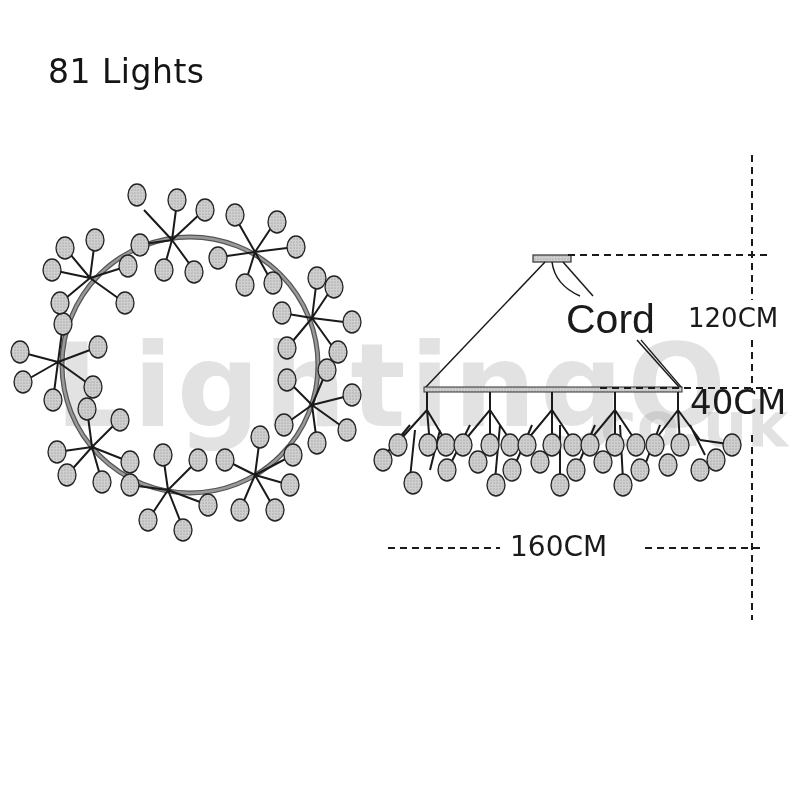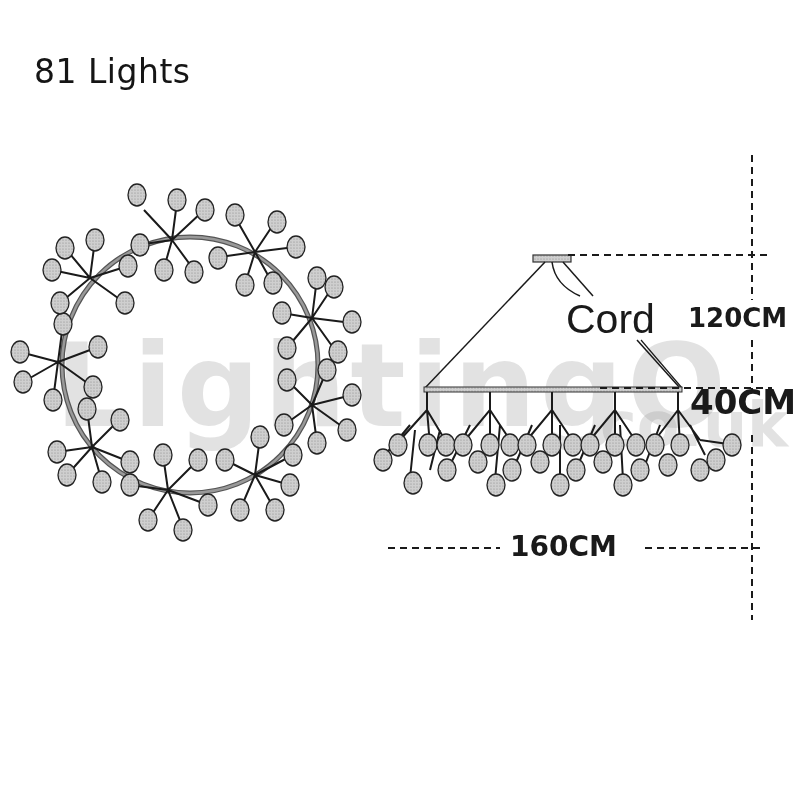--- a/index.html
+++ b/index.html
@@ -1,18 +1,18 @@
 <!DOCTYPE html>
 <html><head>
 <meta charset="utf-8">
 <style>
   html, body { margin:0; padding:0; background:#ffffff; }
   body { width:800px; height:800px; position:relative; overflow:hidden; font-family:"DejaVu Sans", sans-serif; }
-  .title { position:absolute; left:34px; top:52px; font-size:33px; color:#151515; letter-spacing:0.5px; font-family:"DejaVu Sans", sans-serif; }
-  .dim { position:absolute; font-family:"DejaVu Sans", sans-serif; font-weight:bold; color:#1a1a1a; }
+  .title { position:absolute; left:48px; top:52px; font-size:33px; color:#151515; letter-spacing:0.5px; font-family:"DejaVu Sans", sans-serif; }
+  .dim { position:absolute; font-family:"DejaVu Sans", sans-serif; font-weight:normal; color:#1a1a1a; }
   .dim-120 { left:688px; top:303px; font-size:26px; }
   .dim-40 { left:690px; top:382px; font-size:34px; }
   .dim-160 { left:510px; top:530px; font-size:28px; }
   .cord { position:absolute; left:566px; top:296px; font-size:41px; color:#1a1a1a; font-family:Liberation Sans, sans-serif; }
   .watermark { position:absolute; left:55px; top:318px; font-size:116px; font-weight:bold; color:rgba(150,150,150,0.28); letter-spacing:4px; font-family:"DejaVu Sans", sans-serif; white-space:nowrap; }
   .watermark-sm { position:absolute; left:600px; top:388px; font-size:62px; font-weight:bold; color:rgba(150,150,150,0.28); font-family:"DejaVu Sans", sans-serif;text-align:center; }
   svg.art { position:absolute; left:0; top:0; }
 </style>
 </head>
 <body>

